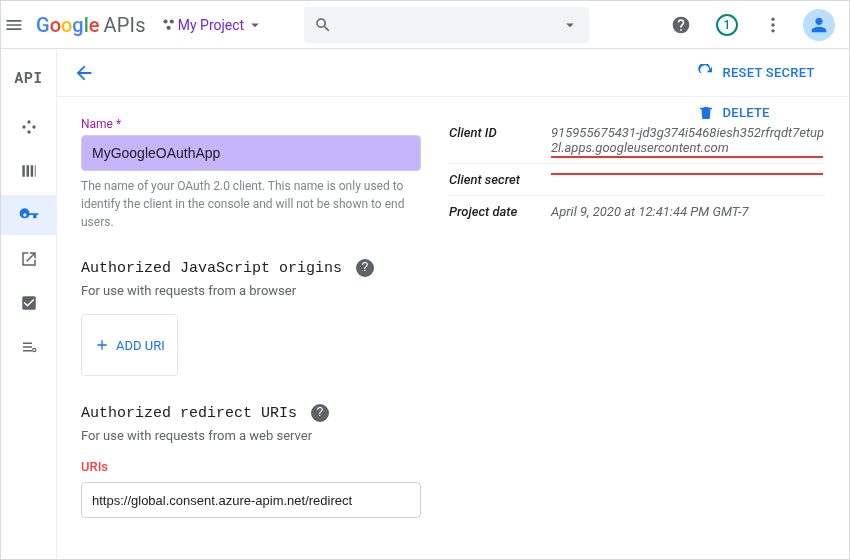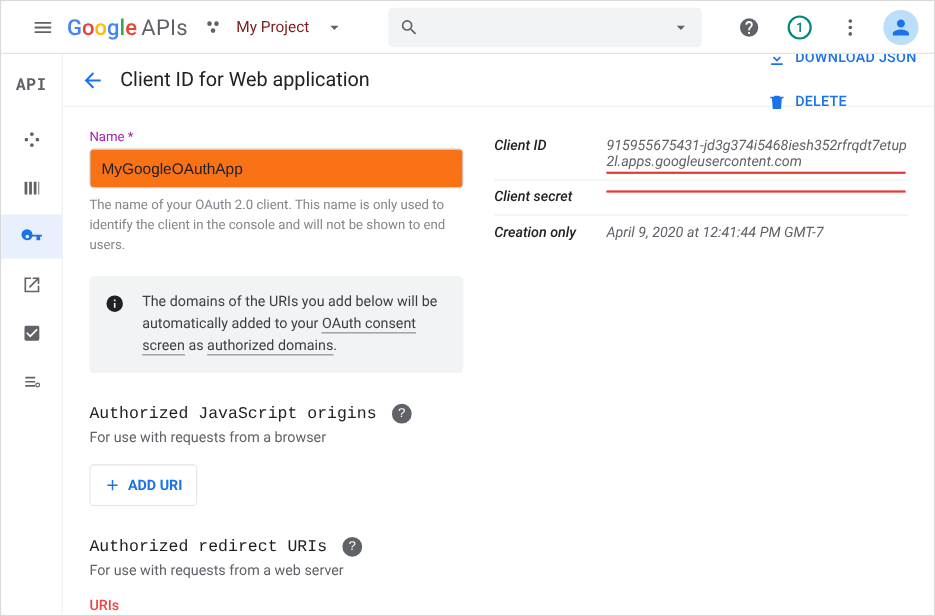--- a/index.html
+++ b/index.html
@@ -1,25 +1,25 @@
 <!DOCTYPE html>
 <html><head>
 <meta charset="utf-8">
 <style>
   * { box-sizing: border-box; margin: 0; padding: 0; }
   html, body { width: 850px; height: 560px; font-family: Roboto, 'Helvetica Neue', Arial, sans-serif; background: #fff; color: #202124; overflow: hidden; }
   .frame { border: 1px solid #d9d9d9; width: 850px; height: 560px; display: flex; flex-direction: column; }
 
   
-  .header { height: 48px; border-bottom: 1px solid #e0e0e0; display: flex; align-items: center; padding: 0 12px 0 26px; gap: 10px; }
+  .header { height: 48px; border-bottom: 1px solid #e0e0e0; display: flex; align-items: center; padding: 0 12px 0 1px; gap: 10px; }
   .hamburger { width: 24px; height: 24px; display:flex; align-items:center; justify-content:center; cursor:pointer; color:#5f6368;}
   .logo { display: flex; align-items: baseline; gap: 4px; cursor: pointer; font-size: 20px; font-weight: 400; }
   .logo .g1{color:#4285F4;font-weight:500;} .logo .g2{color:#EA4335;font-weight:500;} .logo .g3{color:#FBBC05;font-weight:500;} .logo .g4{color:#4285F4;font-weight:500;} .logo .g5{color:#34A853;font-weight:500;} .logo .g6{color:#EA4335;font-weight:500;}
   .logo-apis { color:#5f6368; font-size:20px; font-weight:400; letter-spacing:0.2px;}
-  .project-picker { display:flex; align-items:center; gap:14px; font-size:14px; color:#7f1d1d; cursor:pointer; margin-left:6px;}
+  .project-picker { display:flex; align-items:center; gap:2px; font-size:14px; color:#6d28d9; cursor:pointer; margin-left:6px;}
   .proj-icon svg { display:block; }
   .searchbox { margin-left: 30px; width: 285px; height: 36px; background:#f1f3f4; border-radius:4px; display:flex; align-items:center; padding: 0 10px; color:#5f6368; justify-content:space-between;}
   .spacer { flex:1; }
   .hdr-icon { width:36px; height:36px; display:flex; align-items:center; justify-content:center; cursor:pointer; color:#5f6368;}
   .notif { border:2px solid #00897b; border-radius:50%; width:22px; height:22px; display:flex; align-items:center; justify-content:center; font-size:12px; color:#00897b; font-weight:500;}
   .avatar { width:32px; height:32px; border-radius:50%; background:#bbdefb; display:flex; align-items:center; justify-content:center; }
   .avatar svg { fill:#1a73e8; }
 
   
   .body { flex:1; display:flex; min-height:0;}
@@ -34,31 +34,31 @@
   .page-title { font-size:18px; color:#202124; font-weight:400; }
   .title-actions { margin-left:auto; display:flex; gap:22px;flex-direction:column; }
   .act-btn { display:flex; align-items:center; gap:8px; color:#1a73e8; font-size:13px; font-weight:500; cursor:pointer; letter-spacing:0.25px;}
   .act-btn.delete { color:#1a73e8; }
 
   .columns { display:flex; padding: 20px 24px 30px 24px; gap: 28px; align-items:flex-start;}
   .col-left { flex: 0 0 340px; }
   .col-right { flex:1; min-width:0; }
 
   .field-label { font-size:12px; color:#a21caf; margin-bottom:4px; }
-  .name-input { width:100%; height:36px; border:1px solid #d0d0d0; border-radius:4px; padding: 0 10px; font-size:14px; color:#202124; background:#f97316;}
+  .name-input { width:100%; height:36px; border:1px solid #d0d0d0; border-radius:4px; padding: 0 10px; font-size:14px; color:#202124; background:#c4b5fd;}
   .help-text { font-size:12px; color:#80868b; margin-top:6px; line-height:1.5; max-width:330px;}
   .info-box { background:#f1f3f4; border-radius:4px; padding:14px 16px 14px 14px; margin-top:20px; display:flex; gap:14px; font-size:13px; color:#3c4043; line-height:1.55;}
   .info-box .info-icon { flex:0 0 20px; color:#202124; padding-top:2px;}
   .info-box a { color:#3c4043; border-bottom:1px solid #80868b; text-decoration:none; cursor:pointer;}
 
   .section-h { display:flex; align-items:center; gap:14px; margin-top:28px;font-family:Liberation Mono, monospace; }
   .section-h h3 { font-size:15px; font-weight:500; color:#202124;}
   .section-h .help-icon { width:18px; height:18px; border-radius:50%; background:#5f6368; color:#fff; display:flex; align-items:center; justify-content:center; font-size:12px; cursor:pointer;}
   .sub { font-size:13px; color:#5f6368; margin-top:6px;}
-  .add-btn { margin-top:16px; border:1px solid #e4e4e4; border-radius:4px; padding:10px 12px; display:inline-flex; align-items:center; gap:6px; color:#1a73e8; font-size:13px; font-weight:700; cursor:pointer;}
+  .add-btn { margin-top:16px; border:1px solid #e4e4e4; border-radius:4px; padding:22px 12px; display:inline-flex; align-items:center; gap:6px; color:#1a73e8; font-size:13px; font-weight:400; cursor:pointer;}
 
   .uris-label { font-size:13px; font-weight:500; margin-top:16px; color:#ef4444;}
   .uri-input { margin-top:8px; width:100%; max-width:340px; height:36px; border:1px solid #d0d0d0; border-radius:4px; padding:0 10px; font-size:13px; color:#202124;}
 
   
   .info-row { display:flex; padding:8px 0; border-bottom:1px solid #eeeeee; font-size:13px; align-items:flex-start; gap:12px;font-style:italic;}
   .info-row .k { flex:0 0 90px; color:#202124; font-weight:500;}
   .info-row .v { color:#5f6368; word-break:break-all; position:relative; flex:1;}
   .redline { position:absolute; left:0; right:2px; bottom:-3px; height:2px; background:#e53935; }
 </style>
@@ -165,54 +165,49 @@
       </div>
     </div>
 
     <div class="content">
       <div class="titlebar">
         <span class="back-arrow">
           <svg width="22" height="22" viewBox="0 0 24 24" fill="#1a73e8">
               <path d="M20 11H7.83l5.59-5.59L12 4l-8 8 8 8 1.41-1.41L7.83 13H20v-2z"></path>
             </svg>
         </span>
-        <span class="page-title">Client ID for Web application</span>
         <div class="title-actions">
           <div class="act-btn">
             <svg width="18" height="18" viewBox="0 0 24 24" fill="#1a73e8">
                 <path d="M5 20h14v-2H5v2zM12 4v9.17l3.59-3.58L17 11l-5 5-5-5 1.41-1.41L12 13.17V4h0z"></path>
               </svg>
             <span>DOWNLOAD JSON</span>
           </div>
+          <div class="act-btn">
+            <svg width="18" height="18" viewBox="0 0 24 24" fill="#1a73e8">
+                <path d="M17.65 6.35A8 8 0 104 12h2a6 6 0 1110.24-4.24L13 11h7V4l-2.35 2.35z"></path>
+              </svg>
+            <span>RESET SECRET</span>
+          </div>
           <div class="act-btn delete">
             <svg width="18" height="18" viewBox="0 0 24 24" fill="#1a73e8">
                 <path d="M6 7h12l-1 13H7L6 7zm3-3h6l1 2H8l1-2zM4 5h16v2H4z"></path>
               </svg>
             <span>DELETE</span>
           </div>
         </div>
       </div>
 
       <div class="columns">
 
         <div class="col-left">
           <div class="field-label">Name *</div>
           <input class="name-input" value="MyGoogleOAuthApp" style="">
           <div class="help-text">The name of your OAuth 2.0 client. This name is only used to identify the client in the console and will not be shown to end users.</div>
 
-          <div class="info-box">
-            <div class="info-icon">
-              <svg width="18" height="18" viewBox="0 0 24 24" fill="#202124">
-                  <path d="M12 2a10 10 0 100 20 10 10 0 000-20zm1 15h-2v-6h2v6zm0-8h-2V7h2v2z"></path>
-                </svg>
-            </div>
-            <div>
-              <span>The domains of the URIs you add below will be automatically added to your </span><a>OAuth consent screen</a><span> as </span><a>authorized domains</a><span>.</span>
-            </div>
-          </div>
 
           <div class="section-h">
             <h3>Authorized JavaScript origins</h3>
             <div class="help-icon">?</div>
           </div>
           <div class="sub">For use with requests from a browser</div>
           <div class="add-btn">
             <svg width="16" height="16" viewBox="0 0 24 24" fill="#1a73e8">
                 <path d="M19 13h-6v6h-2v-6H5v-2h6V5h2v6h6v2z"></path>
               </svg>
@@ -236,20 +231,20 @@
               <div class="redline"></div>
             </div>
           </div>
           <div class="info-row">
             <div class="k">Client secret</div>
             <div class="v">
               <div class="redline"></div>
             </div>
           </div>
           <div class="info-row" style="border-bottom:none;">
-            <div class="k">Creation only</div>
+            <div class="k">Project date</div>
             <div class="v">April 9, 2020 at 12:41:44 PM GMT-7</div>
           </div>
         </div>
       </div>
     </div>
   </div>
 </div>
 
 </body></html>

